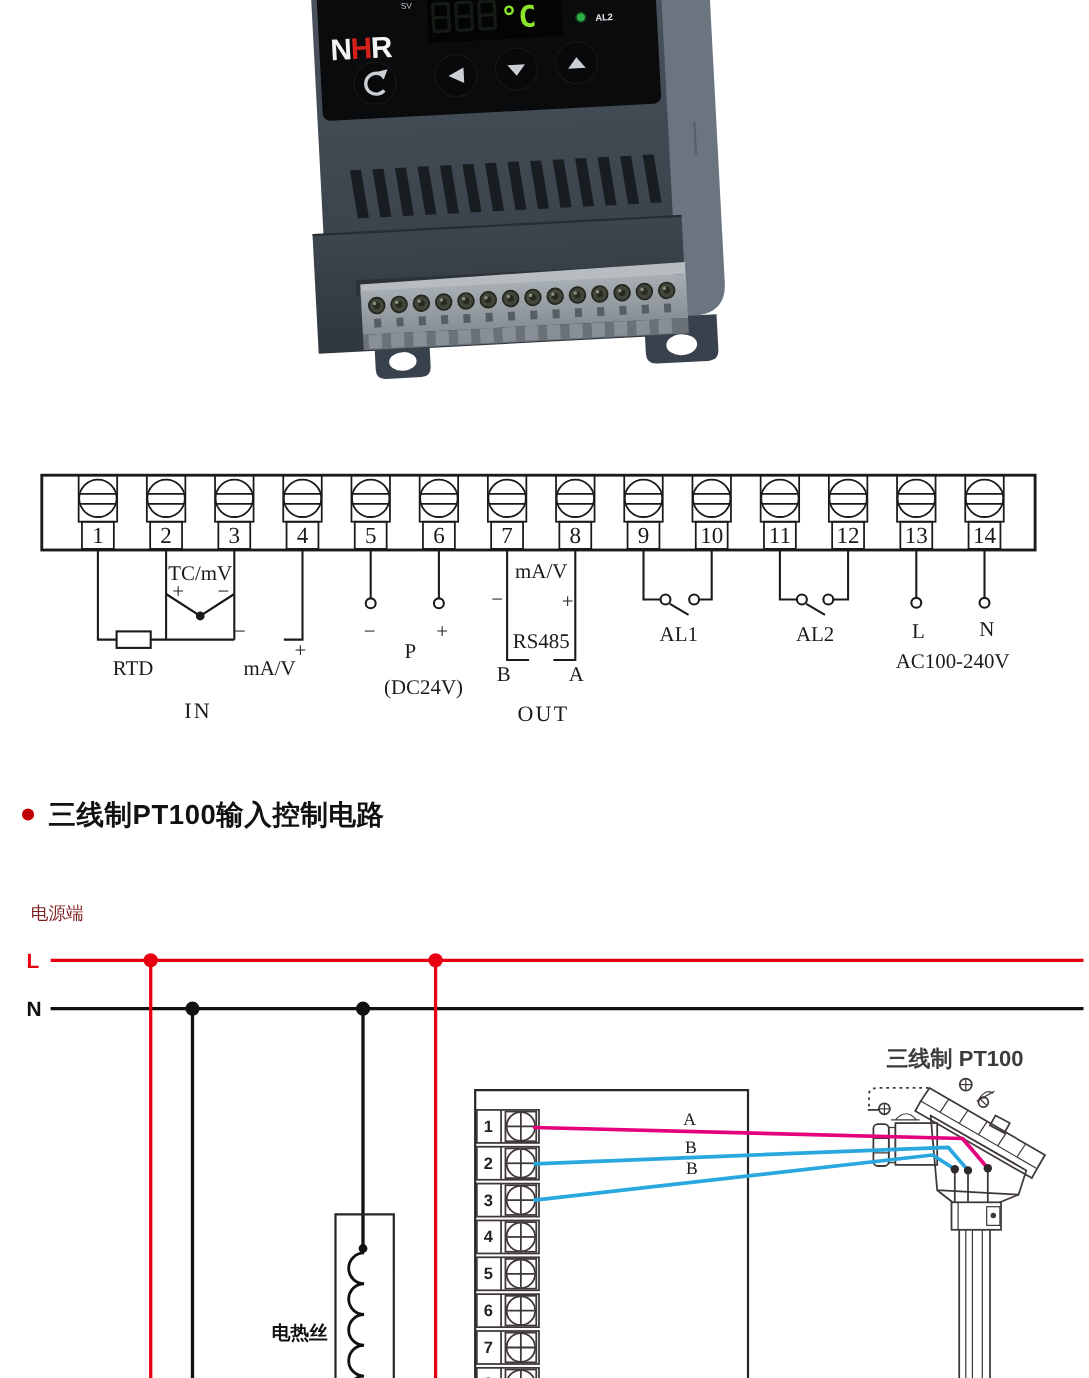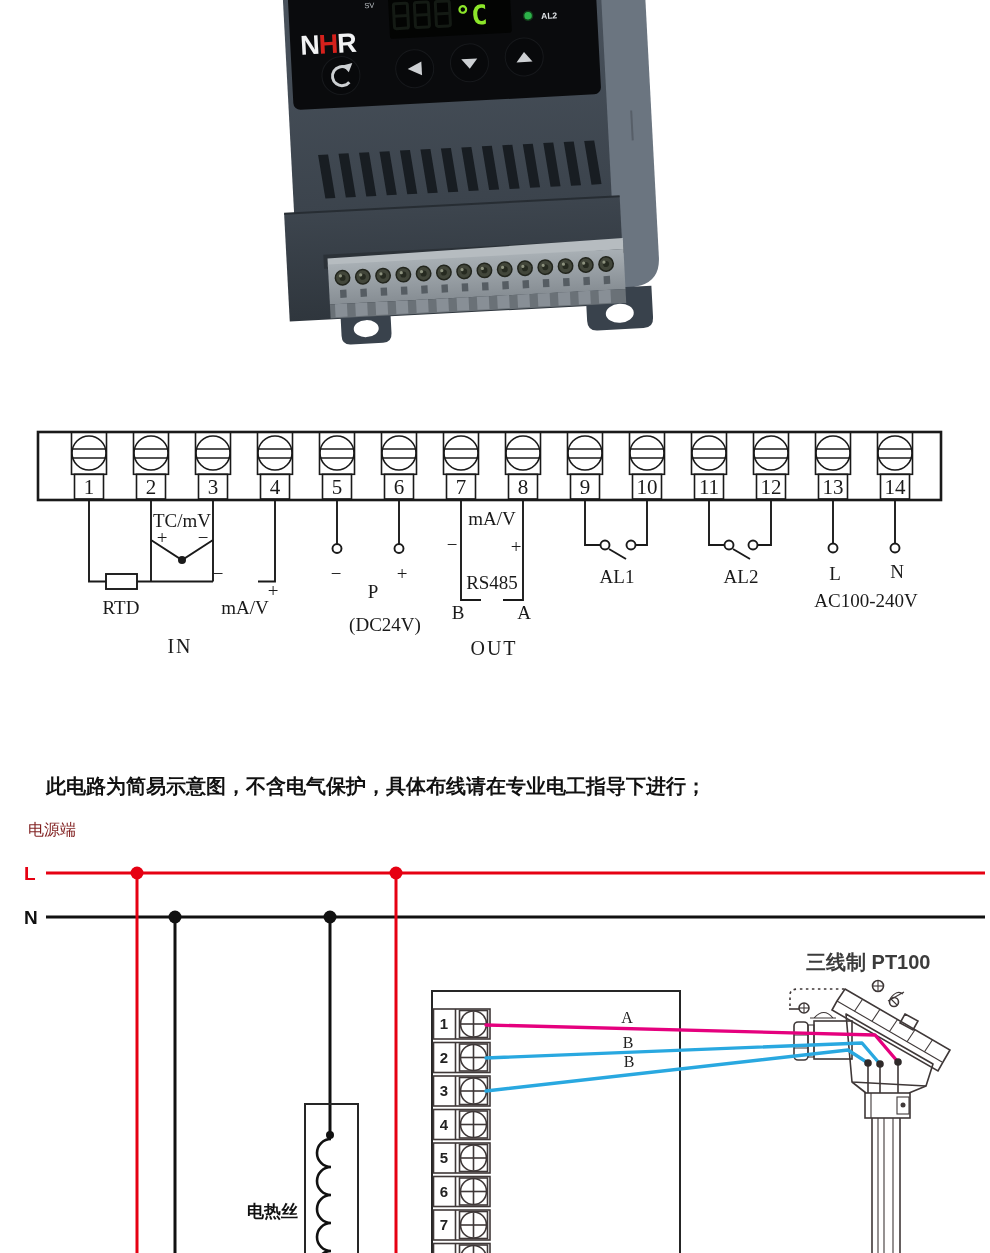--- a/index.html
+++ b/index.html
@@ -384,21 +384,24 @@
       <path class="ln2" d="M833,75 V118"></path>
         <circle class="ln2" cx="833" cy="123" r="4.5" fill="#fff"></circle>
       <path class="ln2" d="M895,75 V118"></path>
         <circle class="ln2" cx="895" cy="123" r="4.5" fill="#fff"></circle>
     </g>
     <text class="ser19" x="835" y="155">L</text>
     <text class="ser19" x="897" y="153">N</text>
     <text class="ser19" x="866" y="182">AC100-240V</text>
   </svg>
 
-  <div class="abs note-text">此电路为简易示意图，不含电气保护，具体布线请在专业电工指导下进行；</div>
+  <div class="abs title-row">
+    <span class="bullet"></span>
+    <span class="title-text">三线制PT100输入控制电路</span>
+  </div>
   <div class="abs power-label">电源端</div>
 
   <svg class="abs" style="left:0;top:843px" width="990" height="410" viewBox="0 0 990 410">
 
     <text x="24" y="37" style="font:bold 19px 'Liberation Sans',sans-serif;fill:#e60012;">L</text>
     <line x1="46" y1="30" x2="985" y2="30" stroke="#e60012" stroke-width="3"></line>
     <text x="24" y="81" style="font:bold 19px 'Liberation Sans',sans-serif;fill:#111;">N</text>
     <line x1="46" y1="74" x2="985" y2="74" stroke="#111" stroke-width="3"></line>
     <g>
       <circle cx="137" cy="30" r="6.5" fill="#e60012"></circle>

